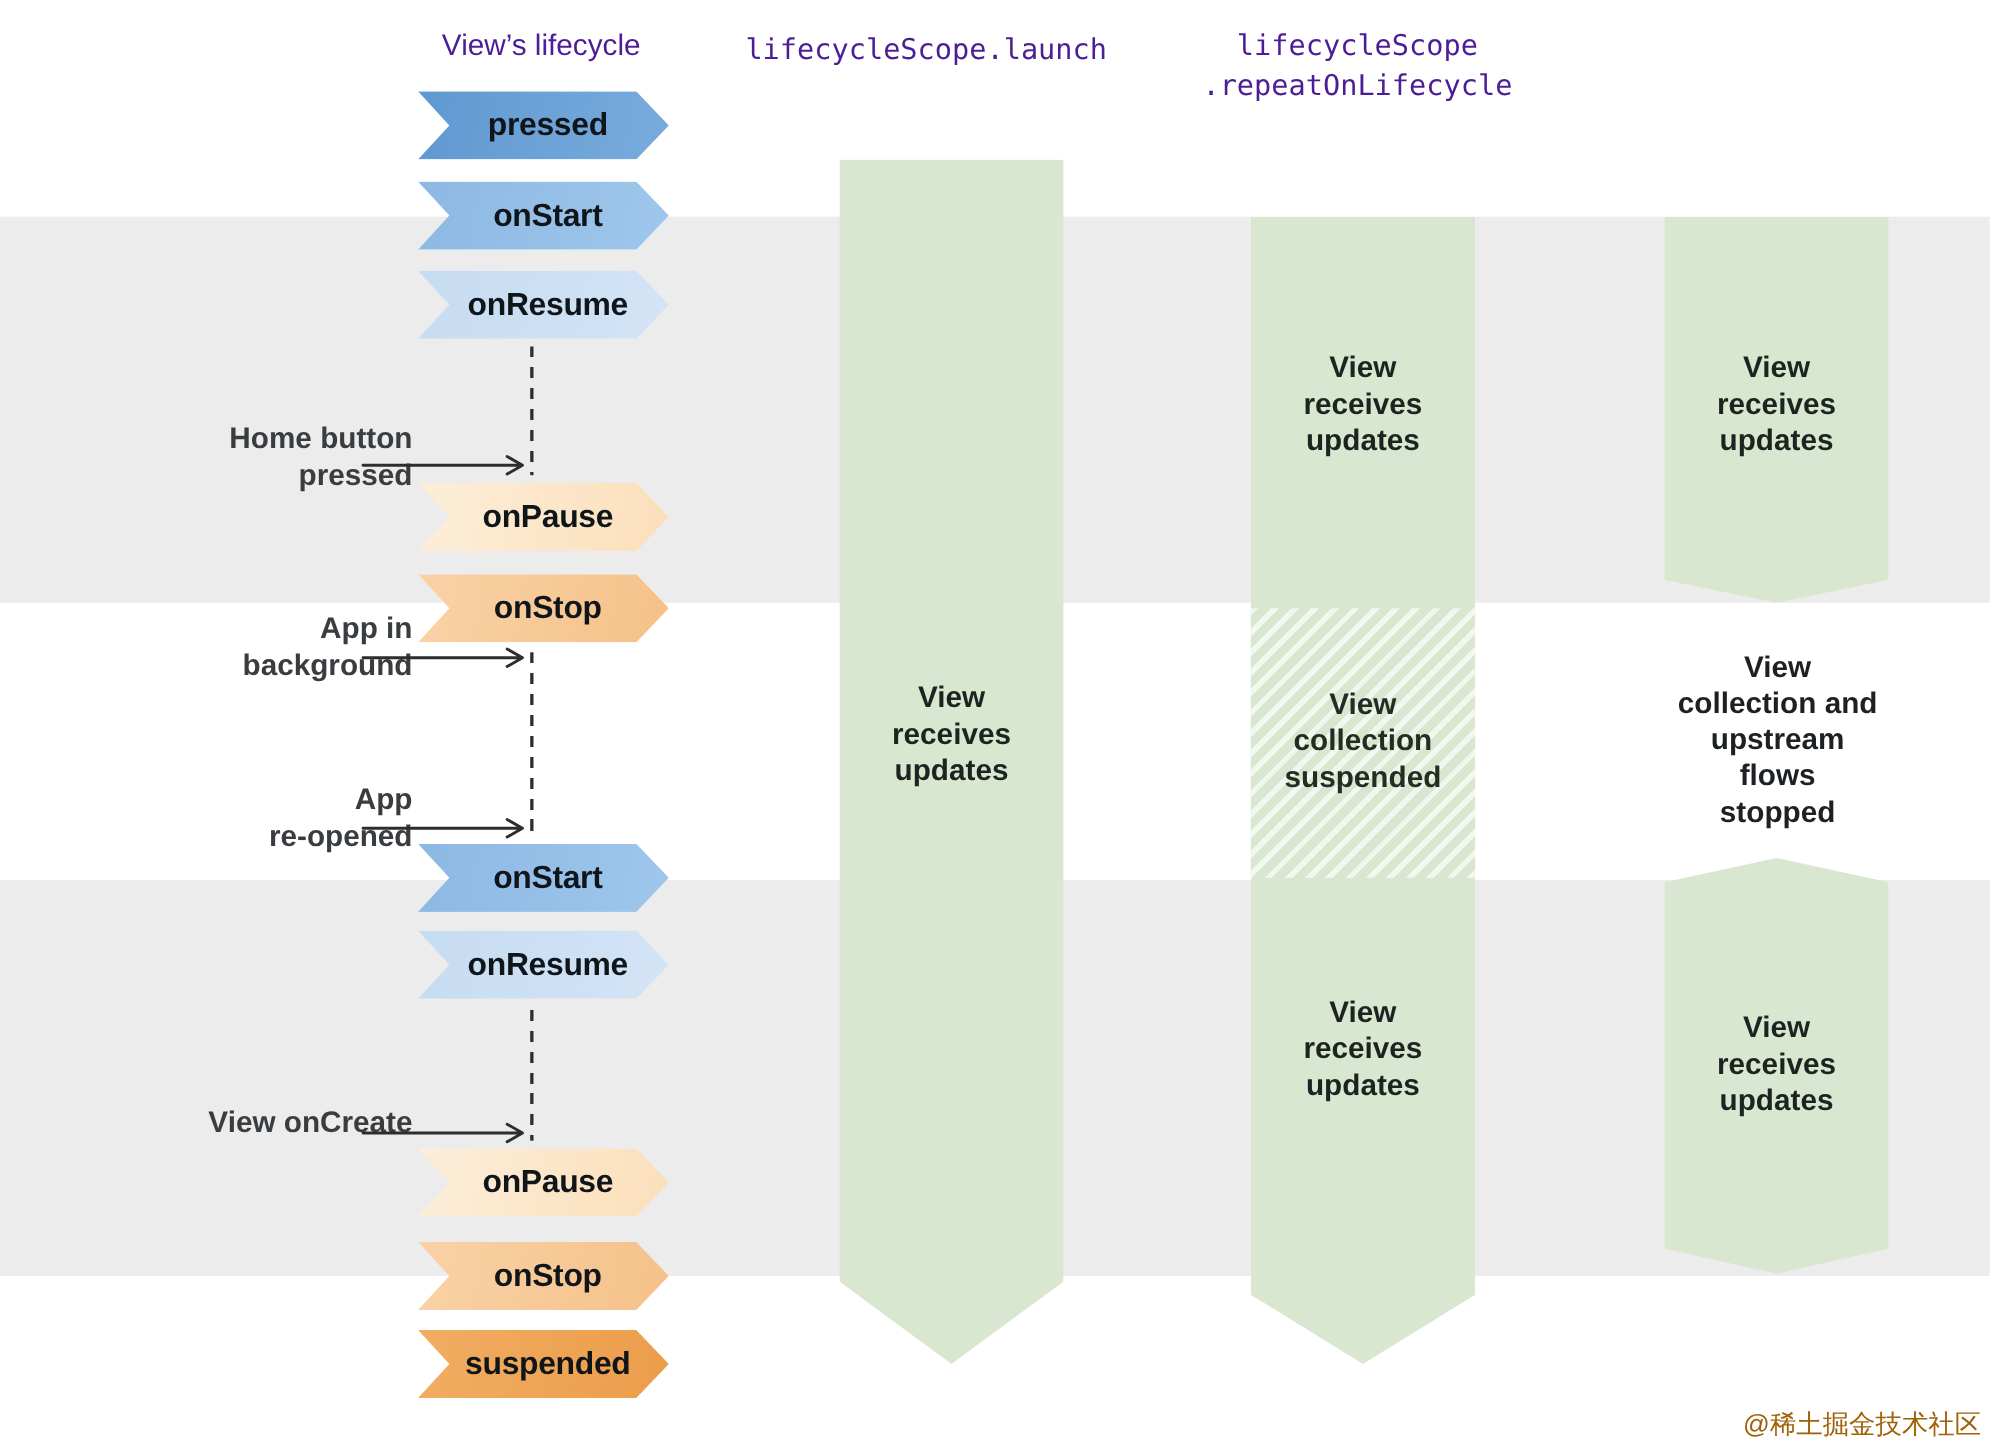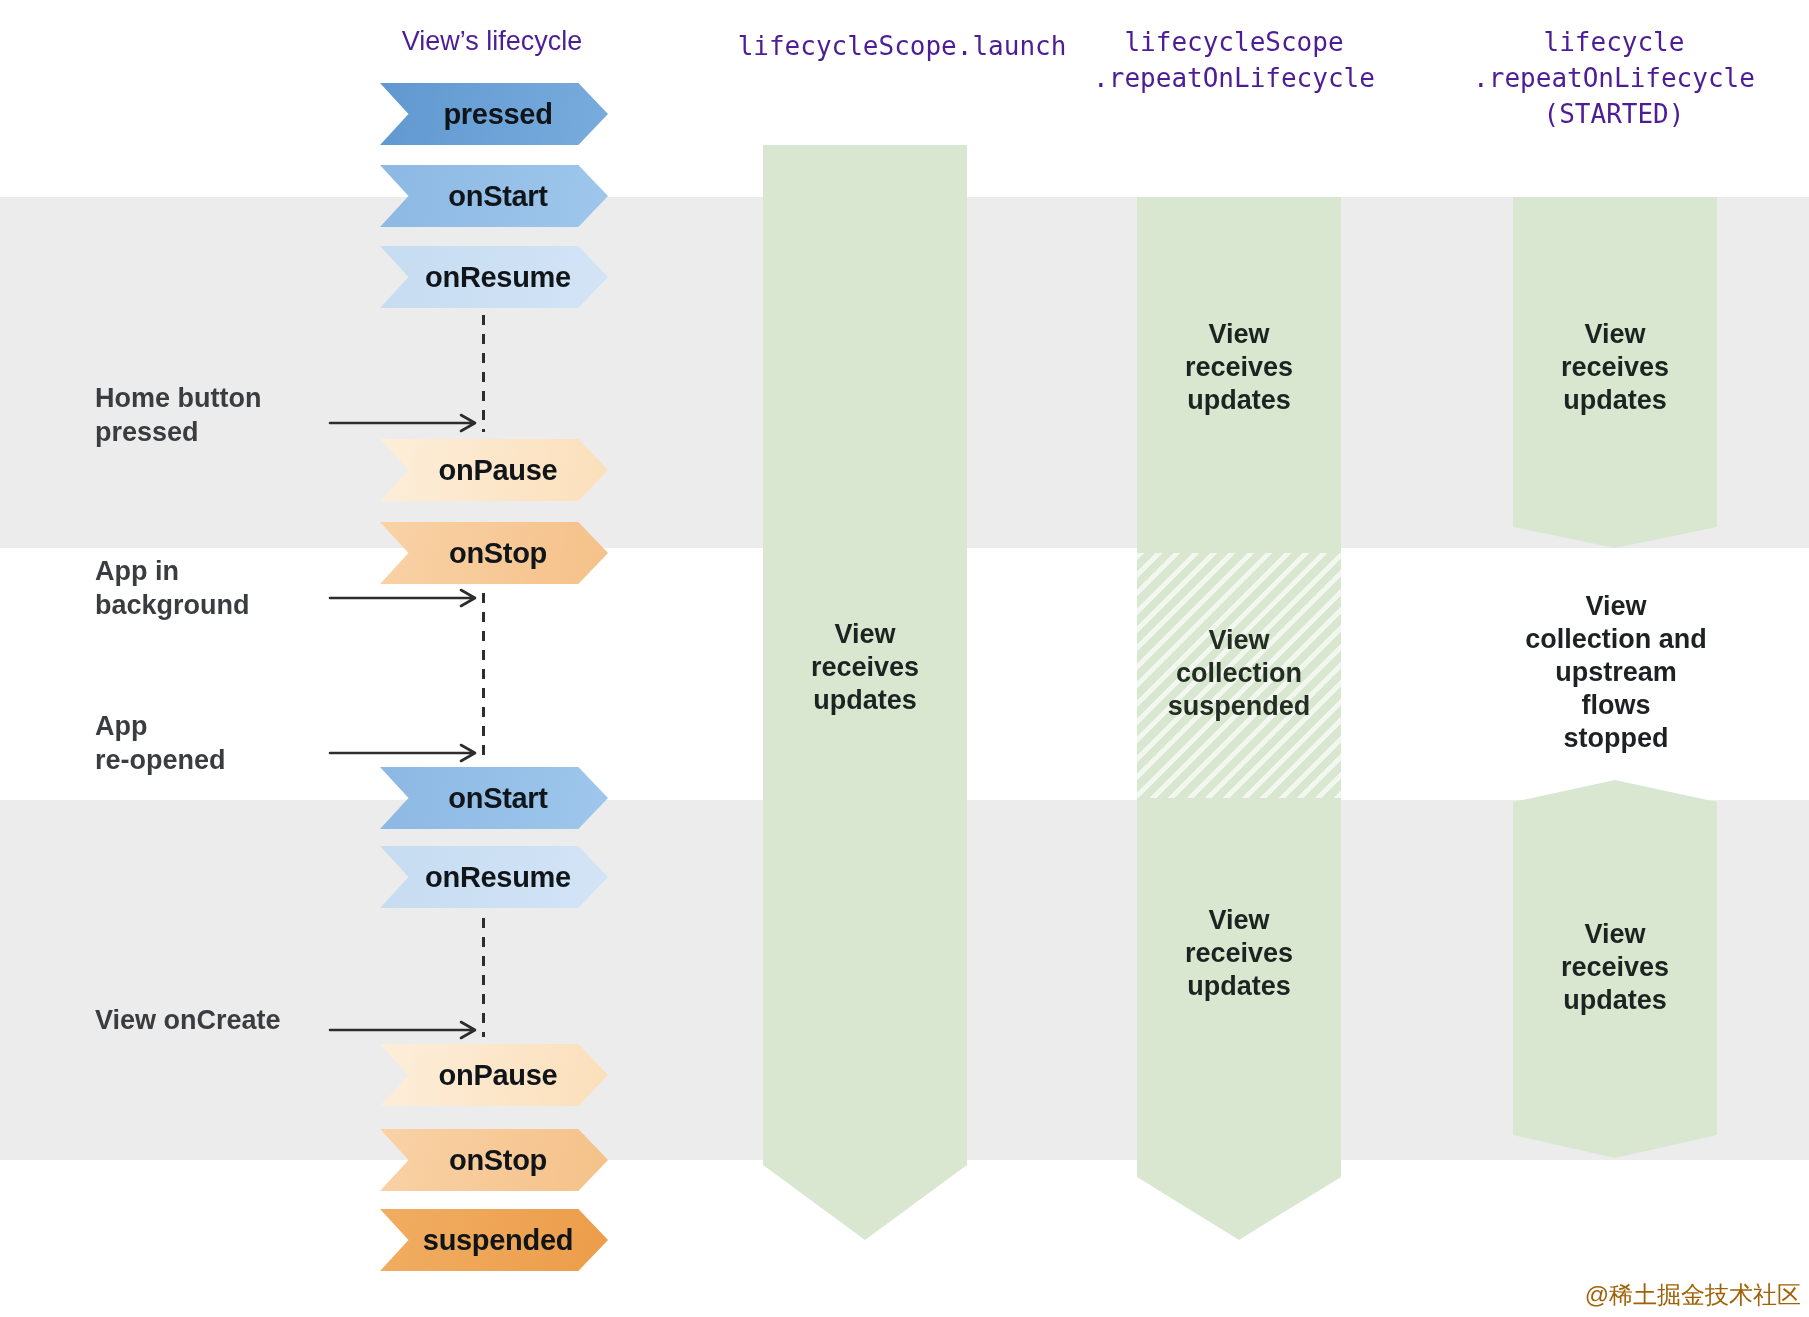--- a/index.html
+++ b/index.html
@@ -9,21 +9,21 @@
   }
   .band{position:absolute;left:0;width:1809px;background:#ececec;}
   .band.b1{top:197px;height:351px;}
   .band.b2{top:800px;height:360px;}
 
   
   .hdr{position:absolute;text-align:center;color:#4c1d95;white-space:pre-line;}
   .hdr.sans{font-size:27px;line-height:34px;}
   .hdr.mono{font-family:"DejaVu Sans Mono","Liberation Mono",monospace;font-size:26px;line-height:36px;}
   .hdr.h1{left:347px;top:24px;width:290px;}
-  .hdr.h2{left:732px;top:28px;width:340px;}
+  .hdr.h2{left:672px;top:28px;width:340px;}
   .hdr.h3{left:1064px;top:24px;width:340px;}
   .hdr.h4{left:1444px;top:24px;width:340px;}
 
   
   .chev{
     position:absolute;left:380px;width:228px;height:62px;
     clip-path:polygon(0% 0%,87% 0%,100% 50%,87% 100%,0% 100%,12.5% 50%);
     display:flex;align-items:center;justify-content:center;
   }
   .chev span{
@@ -40,21 +40,21 @@
   .dash{
     position:absolute;left:482px;width:3px;
     background:repeating-linear-gradient(180deg,#2d2d2d 0 10px,rgba(0,0,0,0) 10px 19px);
   }
   .dash.d1{top:315px;height:117px;}
   .dash.d2{top:593px;height:169px;}
   .dash.d3{top:918px;height:119px;}
 
   
   .evt{
-    position:absolute;left:95px;width:280px;text-align:left;
+    position:absolute;left:95px;width:280px;text-align:right;
     font-size:27px;font-weight:bold;color:#3a3d40;line-height:34px;white-space:pre-line;
   }
   .evt.e1{top:381px;} .evt.e2{top:554px;} .evt.e3{top:709px;} .evt.e4{top:1003px;}
   .arrow{position:absolute;left:328px;width:152px;height:22px;}
   .arrow.a1{top:412px;} .arrow.a2{top:587px;} .arrow.a3{top:742px;} .arrow.a4{top:1019px;}
 
   
   .gbar{position:absolute;width:204px;background:#d9e7d0;}
   .gbar.launch{
     left:763px;top:145px;height:1095px;
@@ -110,23 +110,20 @@
   <div class="gbar launch"></div>
   <div class="gbar lws"></div>
   <div class="hatch"></div>
   <div class="gbar rol-top"></div>
   <div class="gbar rol-bottom"></div>
 
   <div class="hdr sans h1">View’s lifecycle</div>
   <div class="hdr mono h2">lifecycleScope.launch</div>
   <div class="hdr mono h3">lifecycleScope
 .repeatOnLifecycle</div>
-  <div class="hdr mono h4">lifecycle
-.repeatOnLifecycle
-(STARTED)</div>
 
   <div class="chev stage-create" style="top:83px">
       <span>pressed</span>
     </div>
   <div class="chev stage-start" style="top:165px">
       <span>onStart</span>
     </div>
   <div class="chev stage-resume" style="top:246px">
       <span>onResume</span>
     </div>

